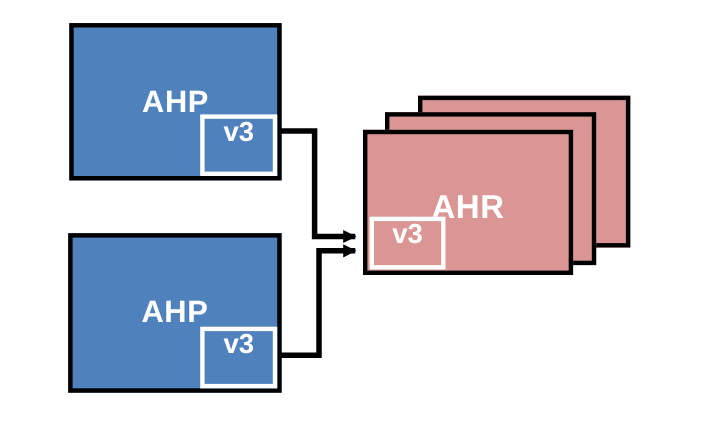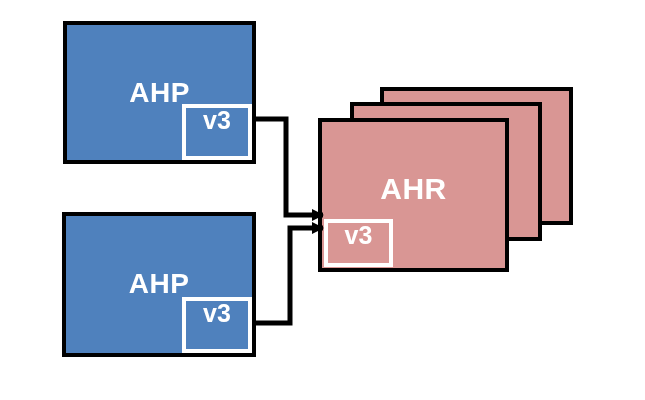--- a/index.html
+++ b/index.html
@@ -70,21 +70,21 @@
     width: 645px;
     height: 400px;
     z-index: 10;
     pointer-events: none;
   }
   
   #ahp-top    { left: 63px;  top: 21px;  width: 193px; height: 143px; z-index: 3; }
   #ahp-bottom { left: 62px;  top: 212px; width: 194px; height: 145px; z-index: 3; }
   #ahr-back   { left: 380px; top: 87px;  width: 193px; height: 138px; z-index: 1; }
   #ahr-middle { left: 350px; top: 102px; width: 192px; height: 139px; z-index: 2; }
-  #ahr-front  { left: 318px; top: 118px; width: 191px; height: 154px; z-index: 3; }
+  #ahr-front  { left: 330px; top: 118px; width: 191px; height: 132px; z-index: 3; }
   #ahp-top .node-label    { top: 54px; }
   #ahp-bottom .node-label { top: 54px; }
   #ahr-front .node-label  { top: 52px; }
 </style>
 </head>
 <body>
 
 <div class="canvas">
 
   <div class="node pink" id="ahr-back"></div>

